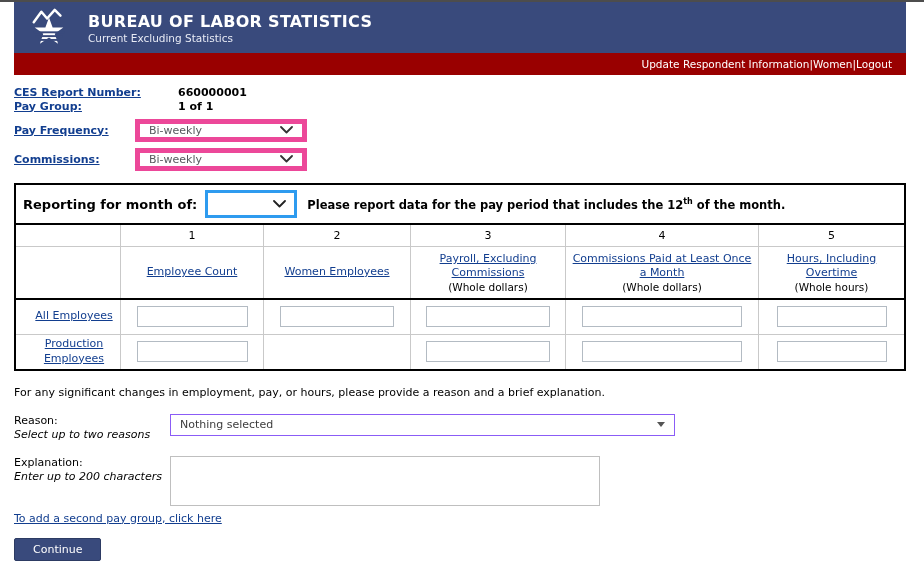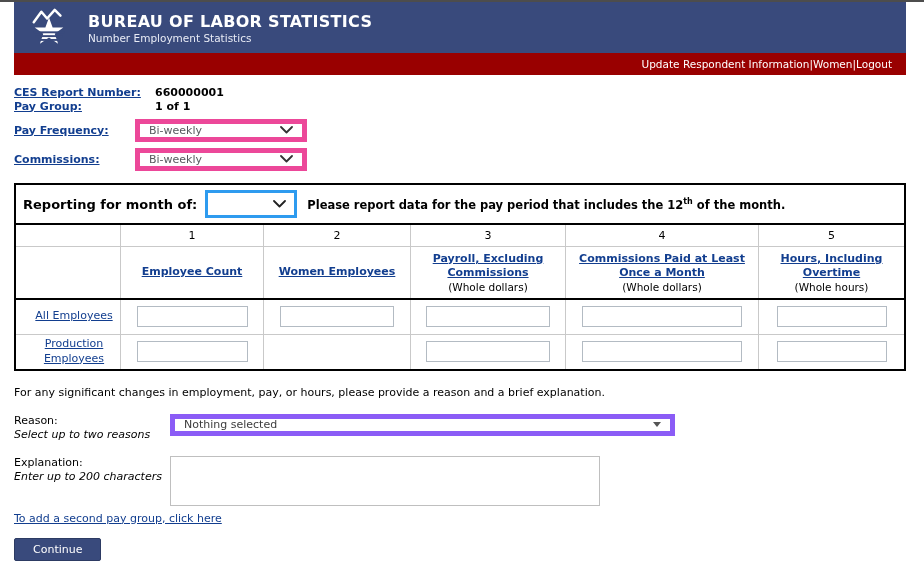--- a/index.html
+++ b/index.html
@@ -33,21 +33,21 @@
 
   
   .info { padding-top: 10px; }
   .info-row { display: flex; align-items: center; }
   .lbl-link {
     color: #123E8F; font-weight: bold; text-decoration: underline;
     cursor: pointer; font-size: 11px;
   }
   .info-val { font-weight: bold; margin-left: 0; }
   .r-ces .lbl-link, .r-pg .lbl-link { width: 141px; }
-  .r-ces, .r-pg { height: 14px; }
+  .r-ces, .r-pg { height: 14px; gap: 23px; }
   .r-pf, .r-cm { margin-top: 5px; height: 24px; }
   .r-pf .lbl-link, .r-cm .lbl-link { width: 121px; }
 
   .sel {
     width: 172px; height: 23px; background: #fff;
     border: 5px solid #ec4899; display: flex; align-items: center;
     justify-content: space-between; padding: 0 9px; cursor: pointer;
   }
   .sel .sel-txt { color: #565a5e; font-size: 11px; }
   .chev { width: 13px; height: 8px; flex: 0 0 auto; }
@@ -67,36 +67,36 @@
   .row-month .m-instr { font-weight: bold; font-size: 11.5px; }
   .m-instr sup { font-size: 8px; }
 
   .tgrid { display: grid; grid-template-columns: 104px 143px 147px 155px 193px 1fr; }
   .tc { display: flex; align-items: center; justify-content: center; border-left: 1px solid #c9c9c9; text-align: center; }
   .tc:first-child { border-left: none; margin-left: 12px; }
   .g-num { border-bottom: 1px solid #c9c9c9; }
   .g-num .tc { height: 21px; font-size: 11px; }
   .g-head { border-bottom: 2px solid #000; }
   .g-head .tc { flex-direction: column; justify-content: center; padding: 5px 4px; min-height: 40px; }
-  .col-link { color: #123E8F; font-weight: bold; text-decoration: underline; cursor: pointer; line-height: 1.25; }
+  .col-link { color: #123E8F; font-weight: normal; text-decoration: underline; cursor: pointer; line-height: 1.25; }
   .col-unit { color: #000; font-size: 10.5px; margin-top: 1px; }
   .g-data .tc { height: 34px; }
   .g-data.sep { border-bottom: 1px solid #c9c9c9; }
   .row-link { color: #123E8F; font-weight: normal; text-decoration: underline; cursor: pointer; line-height: 1.3; display: inline-block; max-width: 84px; }
   .cellinput { height: 21px; border: 1px solid #b3bbc3; background: #fff; font-family: inherit; font-size: 11px; padding: 0 4px; }
   .w1 { width: 111px; } .w2 { width: 114px; } .w3 { width: 124px; } .w4 { width: 160px; } .w5 { width: 110px; }
 
   
   .note { margin-top: 15px; font-size: 11px; }
   .chg-row { display: flex; margin-top: 15px; }
   .chg-lblblock { width: 156px; flex: 0 0 auto; }
   .chg-lbl { font-size: 11px; }
   .chg-hint { font-style: italic; font-size: 11px; margin-top: 1px; }
   .reason-sel {
-    width: 505px; height: 22px; border: 5px solid #8b5cf6; background: #fff;
+    width: 505px; height: 22px; border: 1px solid #8b5cf6; background: #fff;
     display: flex; align-items: center; justify-content: space-between;
     padding: 0 9px; cursor: pointer;
   }
   .reason-sel .sel-txt { color: #3c3c3c; }
   .caret { width: 0; height: 0; border-left: 4px solid transparent; border-right: 4px solid transparent; border-top: 5px solid #555; }
   .expl-ta {
     width: 430px; height: 50px; border: 1px solid #bfbfbf; resize: none;
     font-family: inherit; font-size: 11px; padding: 3px 5px;
   }
   .addpg { display: inline-block; margin-top: 6px; color: #123E8F; text-decoration: underline; cursor: pointer; }
@@ -115,21 +115,21 @@
   <div class="hdr">
     <svg class="logo" viewBox="0 0 48 44" aria-hidden="true">
       <polygon points="24,11 27.8,21.5 39,21.5 30,28 33.5,38.5 24,32 14.5,38.5 18,28 9,21.5 20.2,21.5" fill="#ffffff"></polygon>
       <rect x="8" y="25.5" width="32" height="2" fill="#394A7C"></rect>
       <rect x="10" y="29.5" width="28" height="2" fill="#394A7C"></rect>
       <rect x="13" y="33.5" width="22" height="2" fill="#394A7C"></rect>
       <polyline points="8,16 16,5 22,12 30,3 36,9" fill="none" stroke="#ffffff" stroke-width="2.6" stroke-linecap="round" stroke-linejoin="round"></polyline>
     </svg>
     <div>
       <div class="hdr-title">BUREAU OF LABOR STATISTICS</div>
-      <div class="hdr-sub">Number Employment Statistics</div>
+      <div class="hdr-sub">Current Excluding Statistics</div>
     </div>
   </div>
 
   
   <div class="redbar">
     <a>Update Respondent Information</a>
     <span class="pipe">|</span>
     <a>Women</a>
     <span class="pipe">|</span>
     <a>Logout</a>

